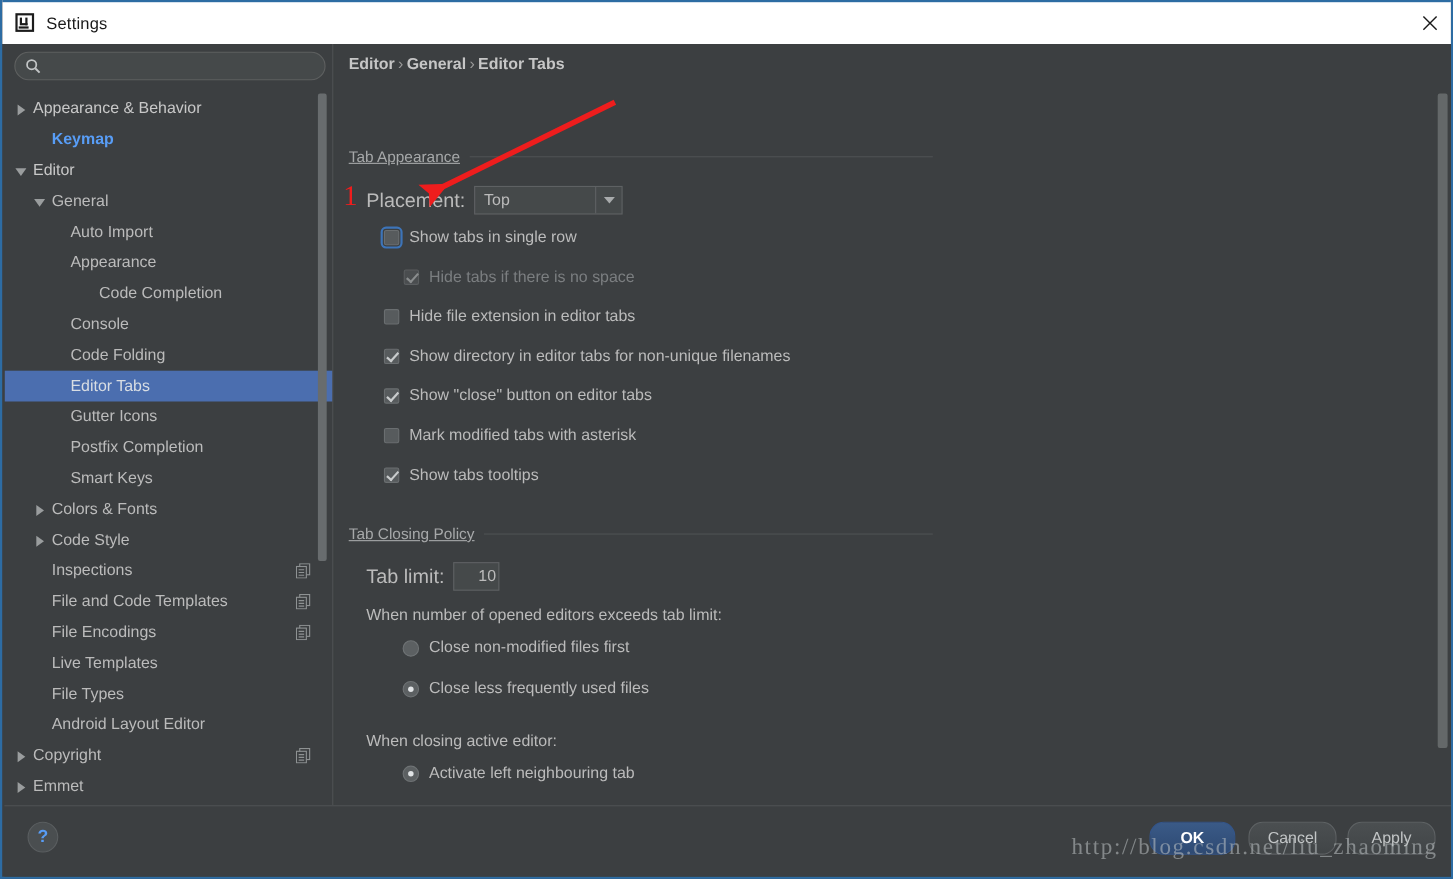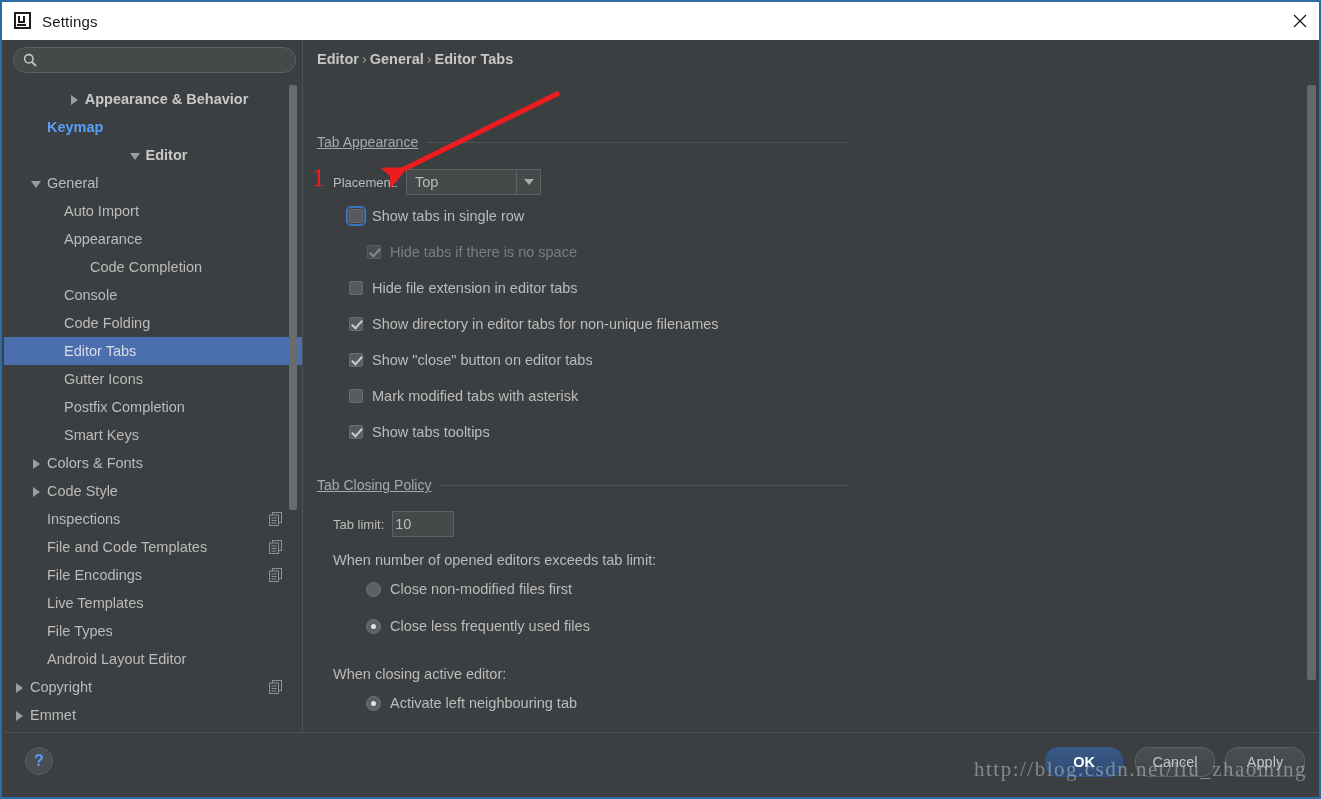--- a/index.html
+++ b/index.html
@@ -109,21 +109,21 @@
   .tree-row {
     position: relative;
     height: 28px;
     display: flex; align-items: center;
     cursor: pointer;
     color: #bbbbbb;
     font-size: 14.5px;
     white-space: nowrap;
   }
   .tree-row.sel { background: #4b6eaf; color: #d8dde3; }
-  .tree-row.bold { font-weight: bold; color: #c8c8c8; justify-content: center; }
+  .tree-row.bold { font-weight: normal; color: #c8c8c8; }
   .tree-row.link { color: #589df6; font-weight: bold; }
   .tw {
     width: 11px; height: 11px;
     margin-right: 5px;
     flex: 0 0 11px;
     position: relative;
   }
   .tw.right::before {
     content: ""; position: absolute; left: 2px; top: 1px;
     border-left: 7px solid #9a9d9e;
@@ -217,21 +217,21 @@
   }
   .rb.checked::after {
     content: "";
     position: absolute; left: 4px; top: 4px;
     width: 5px; height: 5px;
     background: #e0e3e5;
     border-radius: 50%;
   }
 
   
-  .lbl { font-size: 13px; color: #bbbbbb; margin-right: 8px; }
+  .lbl { font-size: 18px; color: #bbbbbb; margin-right: 8px; }
 
   
   .combo {
     display: flex; align-items: center;
     height: 26px; width: 135px;
     background: #45494a;
     border: 1px solid #5e6163;
     cursor: pointer;
   }
   .combo .val {
@@ -245,27 +245,27 @@
   }
   .combo .arrowbtn::after {
     content: "";
     border-top: 6px solid #a8abac;
     border-left: 5px solid transparent;
     border-right: 5px solid transparent;
   }
 
   
   .numfield {
-    width: 62px; height: 26px;
+    width: 42px; height: 26px;
     background: #45494a;
     border: 1px solid #5e6163;
     color: #bbbbbb;
     font-size: 14.5px;
     font-family: "Liberation Sans", sans-serif;
-    text-align: left;
+    text-align: right;
     outline: none;
   }
 
   .subhead {
     position: absolute;
     font-size: 14.5px; color: #bbbbbb;
   }
 
   #content-scrollbar {
     position: absolute; right: 5px; top: 45px;

